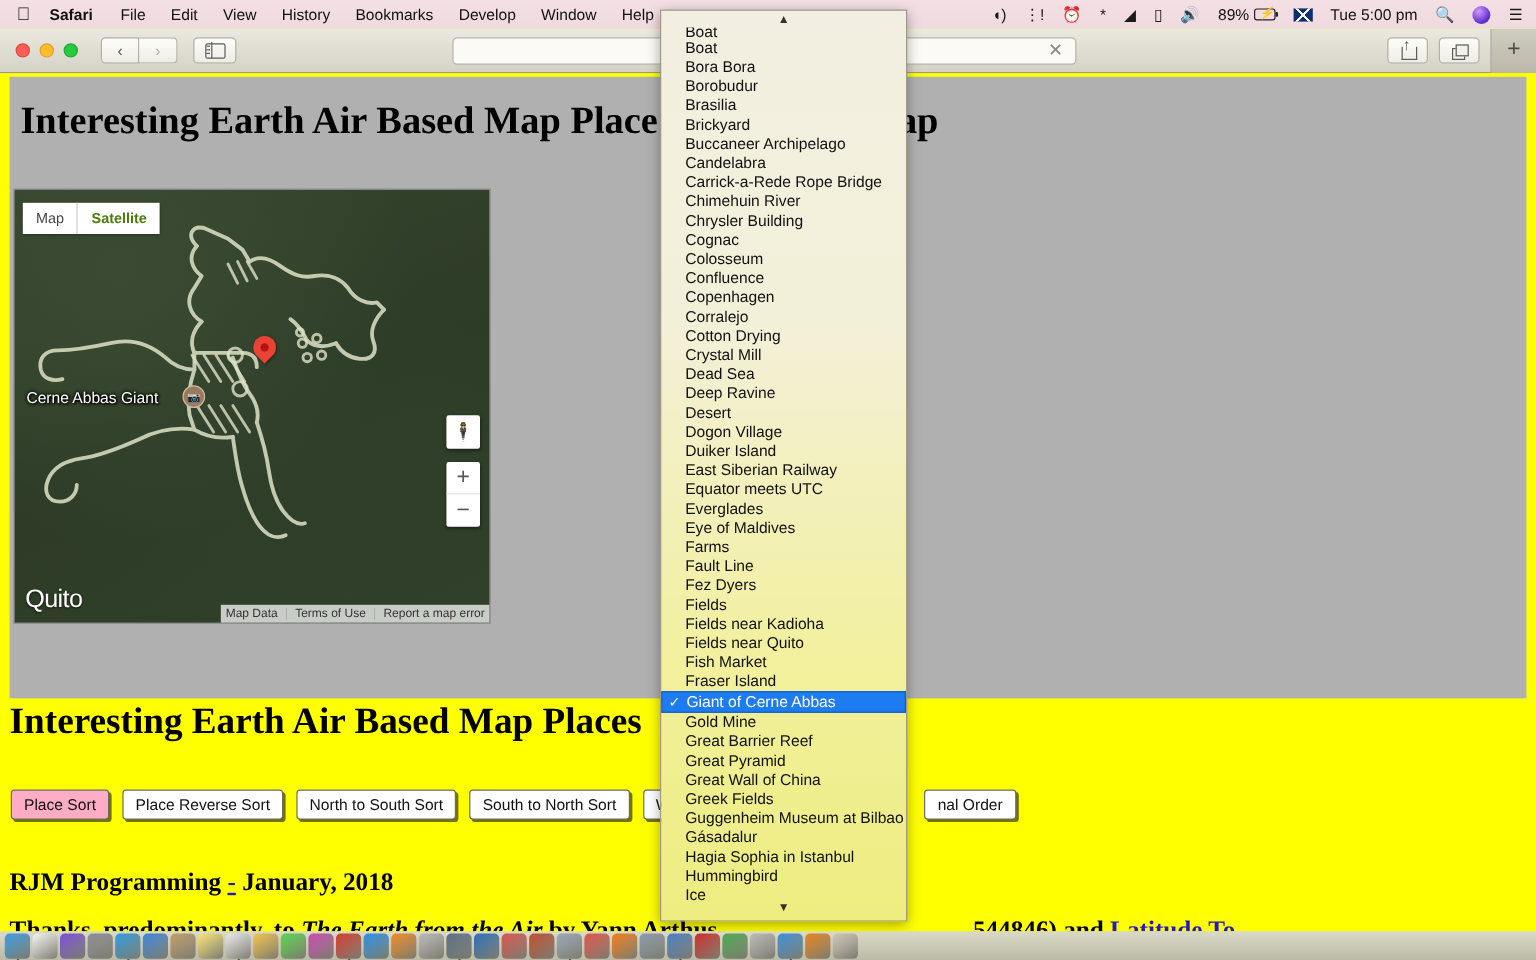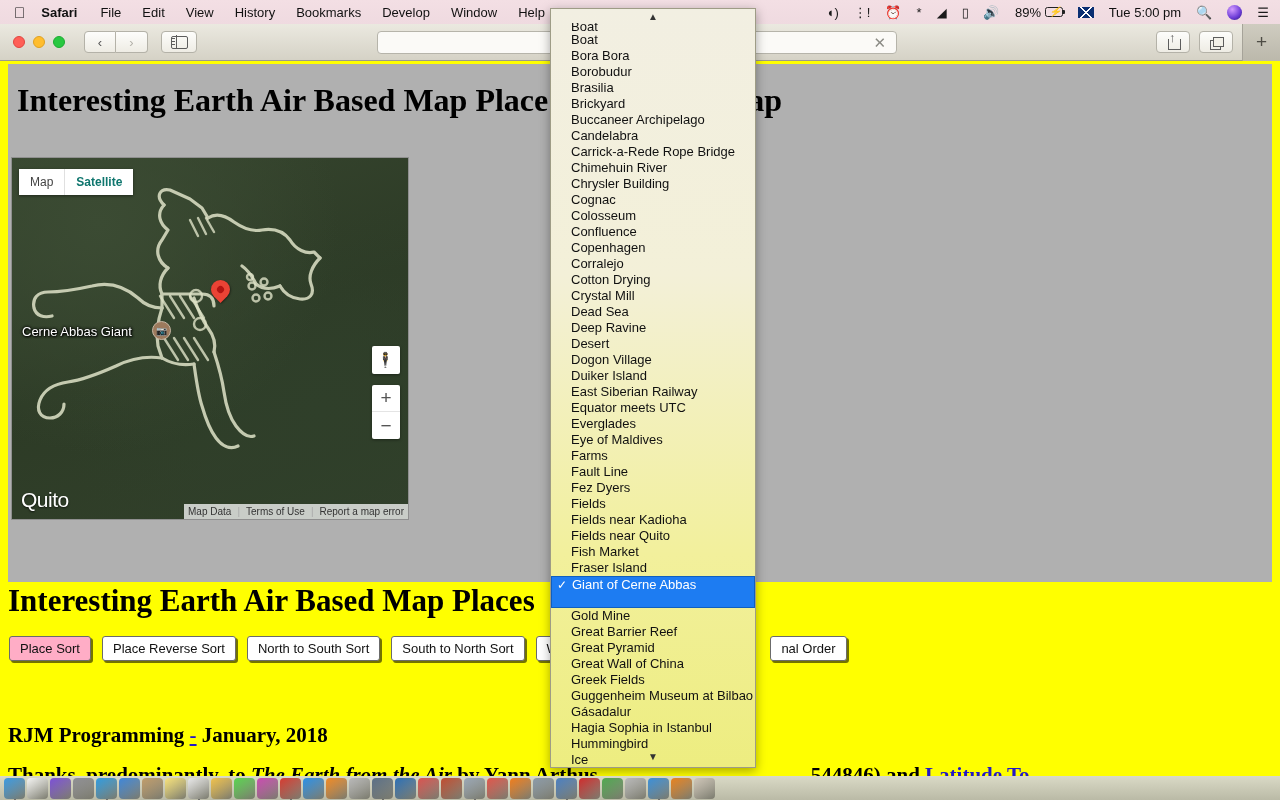--- a/index.html
+++ b/index.html
@@ -102,21 +102,21 @@
     position:absolute; left:11px; top:96px; width:398px; height:363px;
     background:
       radial-gradient(ellipse at 22% 18%, #3b4b33 0%, transparent 55%),
       radial-gradient(ellipse at 78% 70%, #2f3f2a 0%, transparent 60%),
       linear-gradient(160deg,#37462f 0%, #2d3b26 50%, #32412b 100%);
     border:1px solid #8f8f8f; overflow:hidden;
   }
   .maptypes { position:absolute; left:7px; top:11px; display:flex;
     box-shadow:0 1px 3px rgba(0,0,0,.45); font-size:12px; }
   .maptypes div { background:#fff; color:#444; padding:6px 11px; }
-  .maptypes div.active { font-weight:bold; color:#0f766e; border-left:1px solid #e0e0e0;}
+  .maptypes div.active { font-weight:bold; color:#4d7c0f; border-left:1px solid #e0e0e0;}
   .pin {
     position:absolute; left:199px; top:122px; width:19px; height:19px;
     background:#ea4335; border-radius:50% 50% 50% 0;
     transform:rotate(-45deg); box-shadow:0 1px 2px rgba(0,0,0,.5);
   }
   .pin:after{content:"";position:absolute;left:6px;top:6px;width:7px;height:7px;border-radius:50%;background:#b31412;}
   .giantlabel {
     position:absolute; left:10px; top:166px; color:#fff; font-size:13px;
     text-shadow:0 0 3px #000,0 0 3px #000,1px 1px 2px #000; white-space:nowrap;
   }
@@ -147,21 +147,21 @@
 
   
   h1.sectiontitle {
     position:absolute; left:8px; top:522px; font-family:"Liberation Serif",serif;
     font-weight:bold; font-size:31px; color:#000; white-space:nowrap;
   }
   #btnrow { position:absolute; left:9px; top:575px; display:flex; gap:11px; }
   .sbtn {
     font-family:"Liberation Sans",sans-serif; font-size:13px; color:#111;
     background:#fff; border:1px solid #6b6b6b; border-radius:3px;
-    padding:4px 10px; box-shadow:2px 2px 0 rgba(0,0,0,.55); white-space:nowrap;
+    padding:4px 10px; box-shadow:2px 2px 0 rgba(0,0,0,.55); white-space:nowrap;margin-top:22px;
   }
   .sbtn.sel { background:#ffadc6; }
   .yline {
     position:absolute; left:8px; font-family:"Liberation Serif",serif;
     font-weight:bold; font-size:21px; color:#000; white-space:nowrap;
   }
   .yline a { color:#2418c8; }
   #credit-line { top:662px; }
   #credit-line2 { top:702px; }
   .yline i { font-style:italic; }
@@ -171,21 +171,21 @@
     position:absolute; left:550px; top:8px; width:206px; height:760px;
     background:linear-gradient(180deg,#f2efe2 0%, #f3f0d8 35%, #f2f09c 72%, #eded80 100%);
     border:1px solid #9e9c86; box-shadow:0 3px 10px rgba(0,0,0,.35);
     z-index:70; overflow:hidden; font-size:13px; color:#111;
   }
   #dropdown .scrollarrow { height:14px; display:flex; align-items:center; justify-content:center;
     font-size:10px; color:#333; }
   #dd-list { position:relative; }
   #dd-list .opt { height:16px; line-height:16px; padding-left:20px; white-space:nowrap; }
   #dd-list .opt.selected { background:#1d7cf2; color:#fff; position:relative;
-    border:1px solid #0f5fc0; height:32px; line-height:16px; }
+    border:1px solid #0f5fc0; height:18px; line-height:16px; }
   #dd-list .opt.selected:before { content:"✓"; position:absolute; left:5px; top:0; font-size:12px; }
   #dd-list .opt.clipped-top { height:9px; line-height:8px; overflow:hidden; }
 
   
   #dock {
     position:absolute; left:0; bottom:0; width:1280px; height:24px;
     background:linear-gradient(180deg, rgba(215,215,215,.92), rgba(180,180,180,.92));
     display:flex; align-items:flex-end; gap:2px; padding:0 4px 1px 4px; z-index:80;
   }
   .dicon { width:21px; height:21px; border-radius:4px; position:relative; flex:0 0 auto;}

